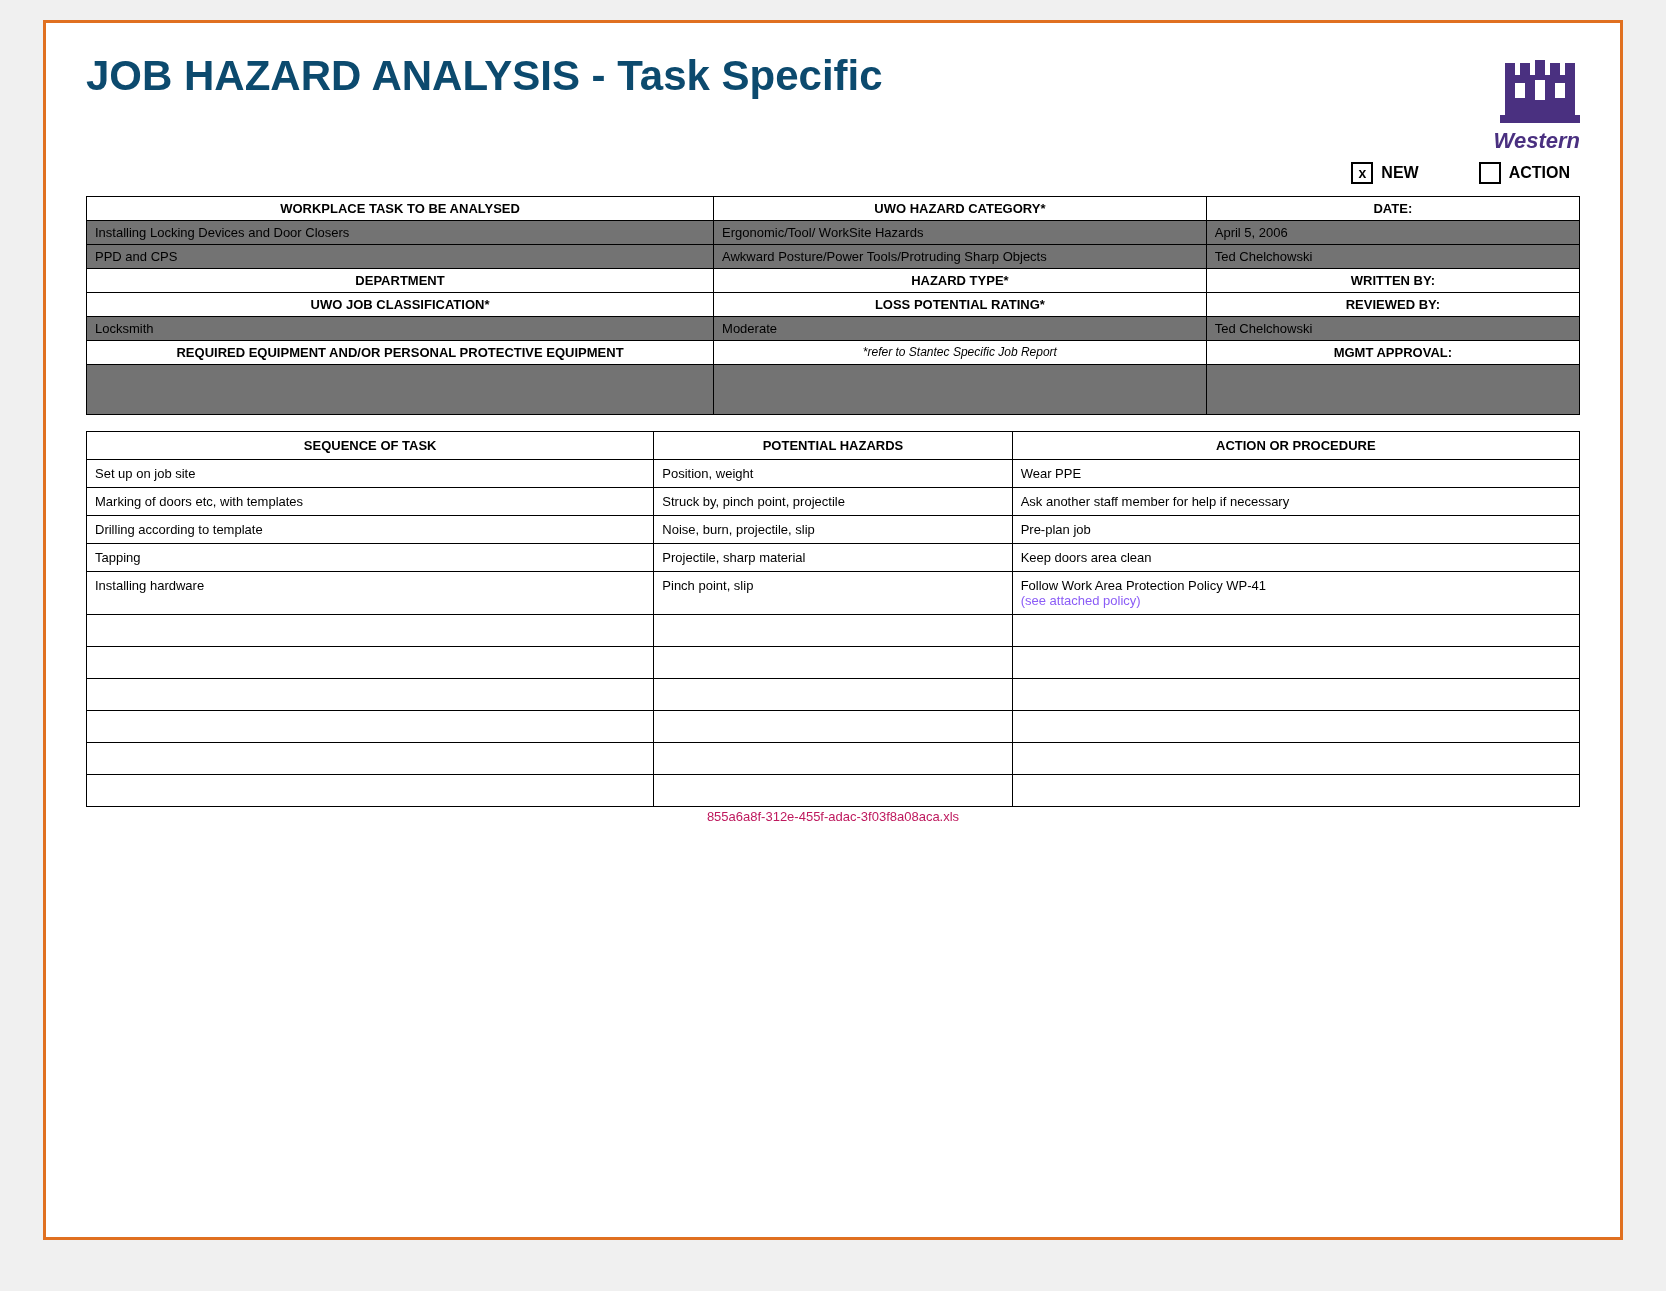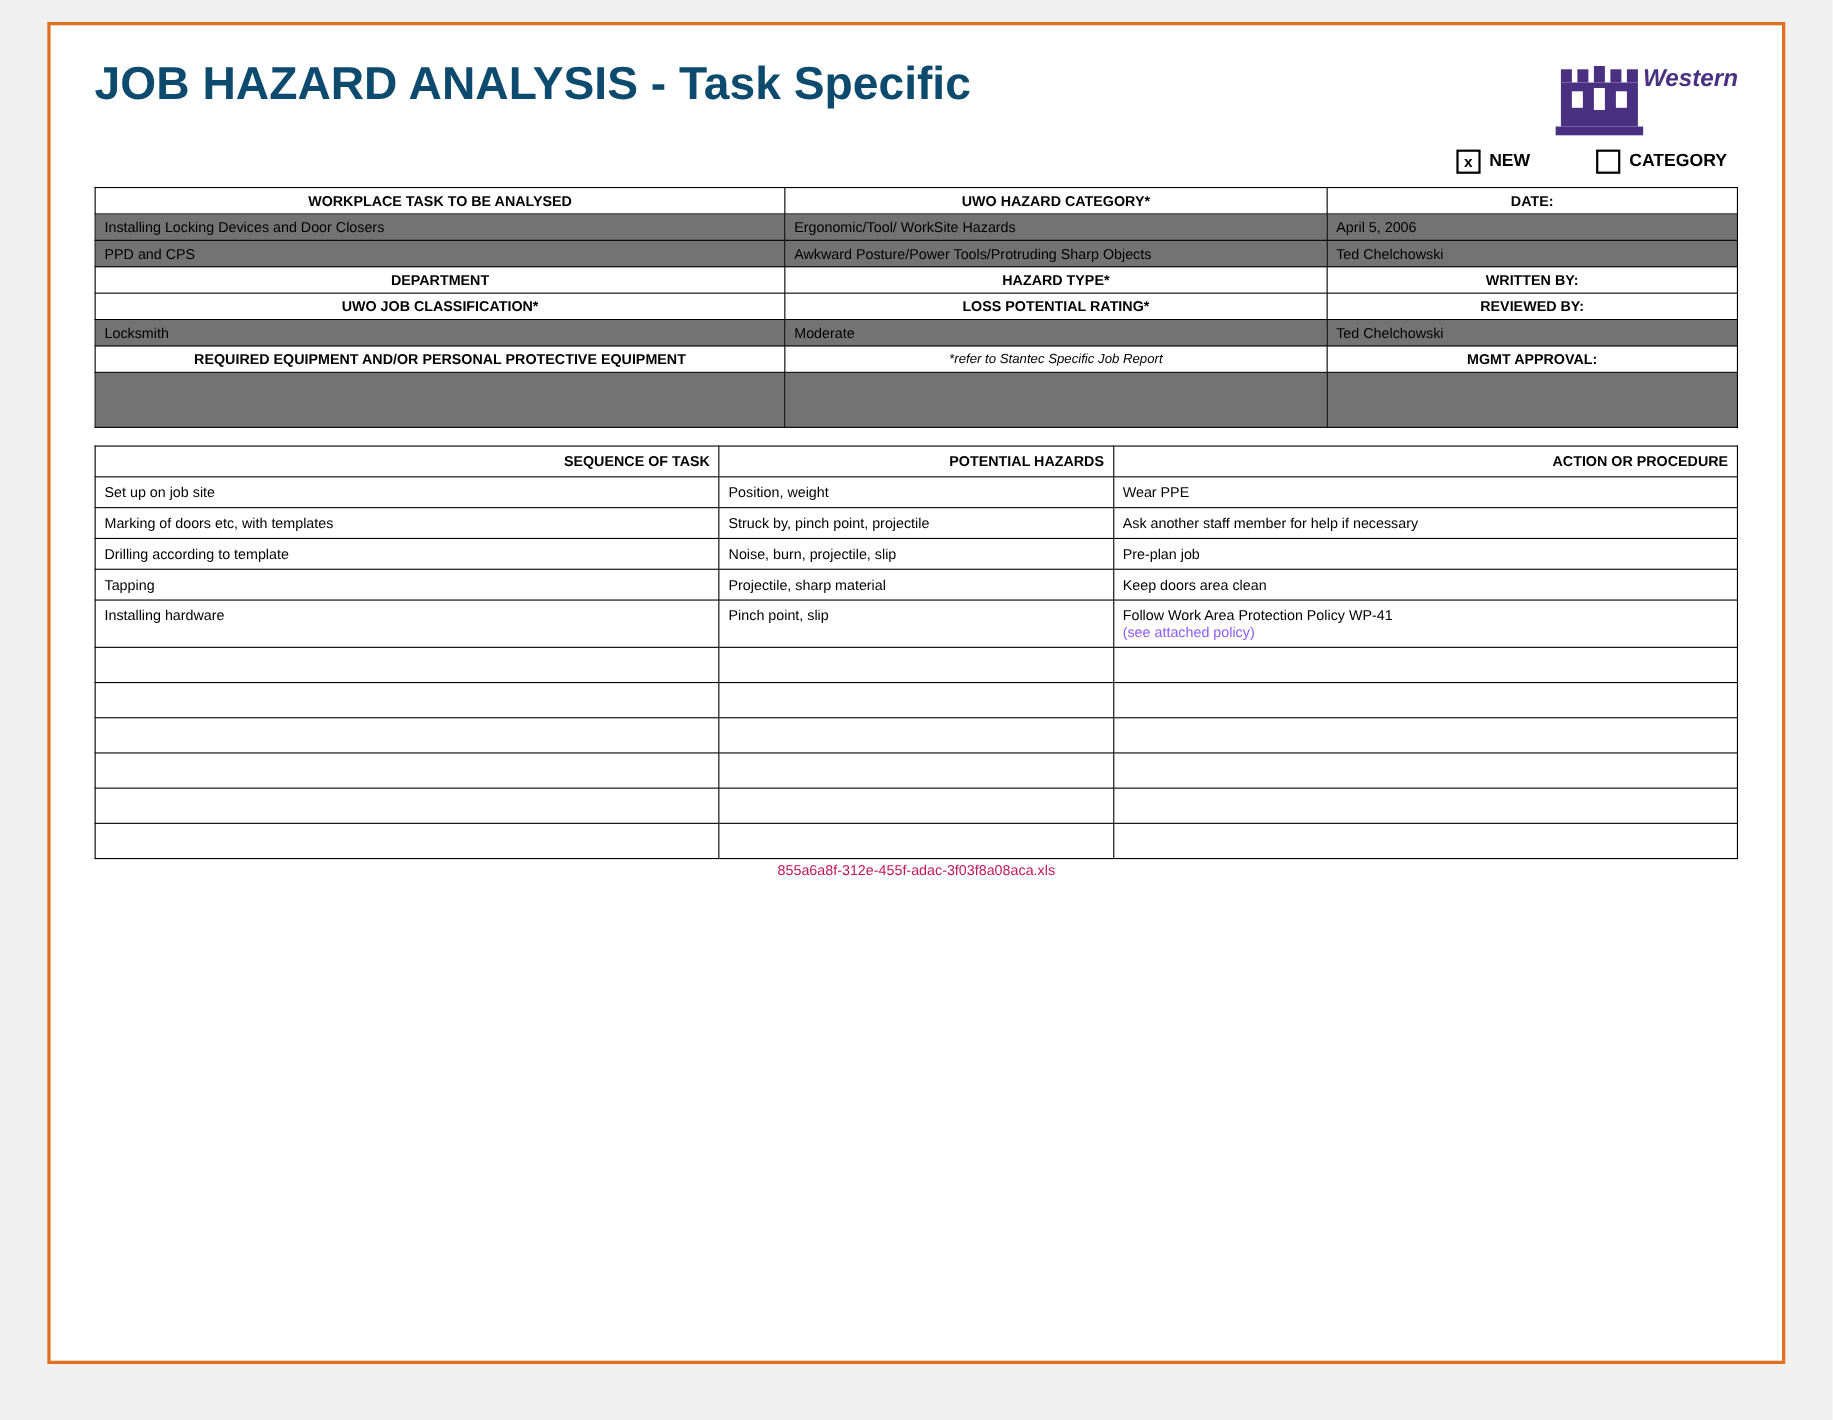--- a/index.html
+++ b/index.html
@@ -27,22 +27,22 @@
       margin-bottom: 8px;
     }
     .main-title {
       font-size: 42px;
       font-weight: bold;
       color: #0c4a6e;
       line-height: 1.1;
     }
     .logo-area {
       display: flex;
-      flex-direction: row;
-      align-items: flex-start;
+      flex-direction: column;
+      align-items: flex-end;
       margin-top: 5px;
     }
     .logo-castle {
       width: 80px;
       height: 70px;
     }
     .logo-text {
       font-size: 22px;
       color: #4a3080;
       font-style: italic;
@@ -104,21 +104,21 @@
       border-collapse: collapse;
       width: 100%;
       margin-top: 16px;
     }
     .task-table th {
       border: 1px solid #000;
       padding: 6px 8px;
       font-weight: bold;
       font-size: 13px;
       background: white;
-      text-align: right;
+      text-align: center;
     }
     .task-table td {
       border: 1px solid #000;
       padding: 6px 8px;
       font-size: 13px;
       background: white;
       vertical-align: top;
       min-height: 30px;
     }
     .task-table tr.empty-row td {
@@ -171,21 +171,21 @@
     </div>
   </div>
 
   <div class="status-row">
     <div class="status-item">
       <div class="checkbox-box checked">x</div>
       <span>NEW</span>
     </div>
     <div class="status-item">
       <div class="checkbox-box"></div>
-      <span>CATEGORY</span>
+      <span>ACTION</span>
     </div>
   </div>
 
   <table class="info-grid">
 
     <tbody>
         <tr>
       <td class="label-cell" style="width:42%">WORKPLACE TASK TO BE ANALYSED</td>
       <td class="label-cell" style="width:33%">UWO HAZARD CATEGORY*</td>
       <td class="label-cell" style="width:25%">DATE:</td>

